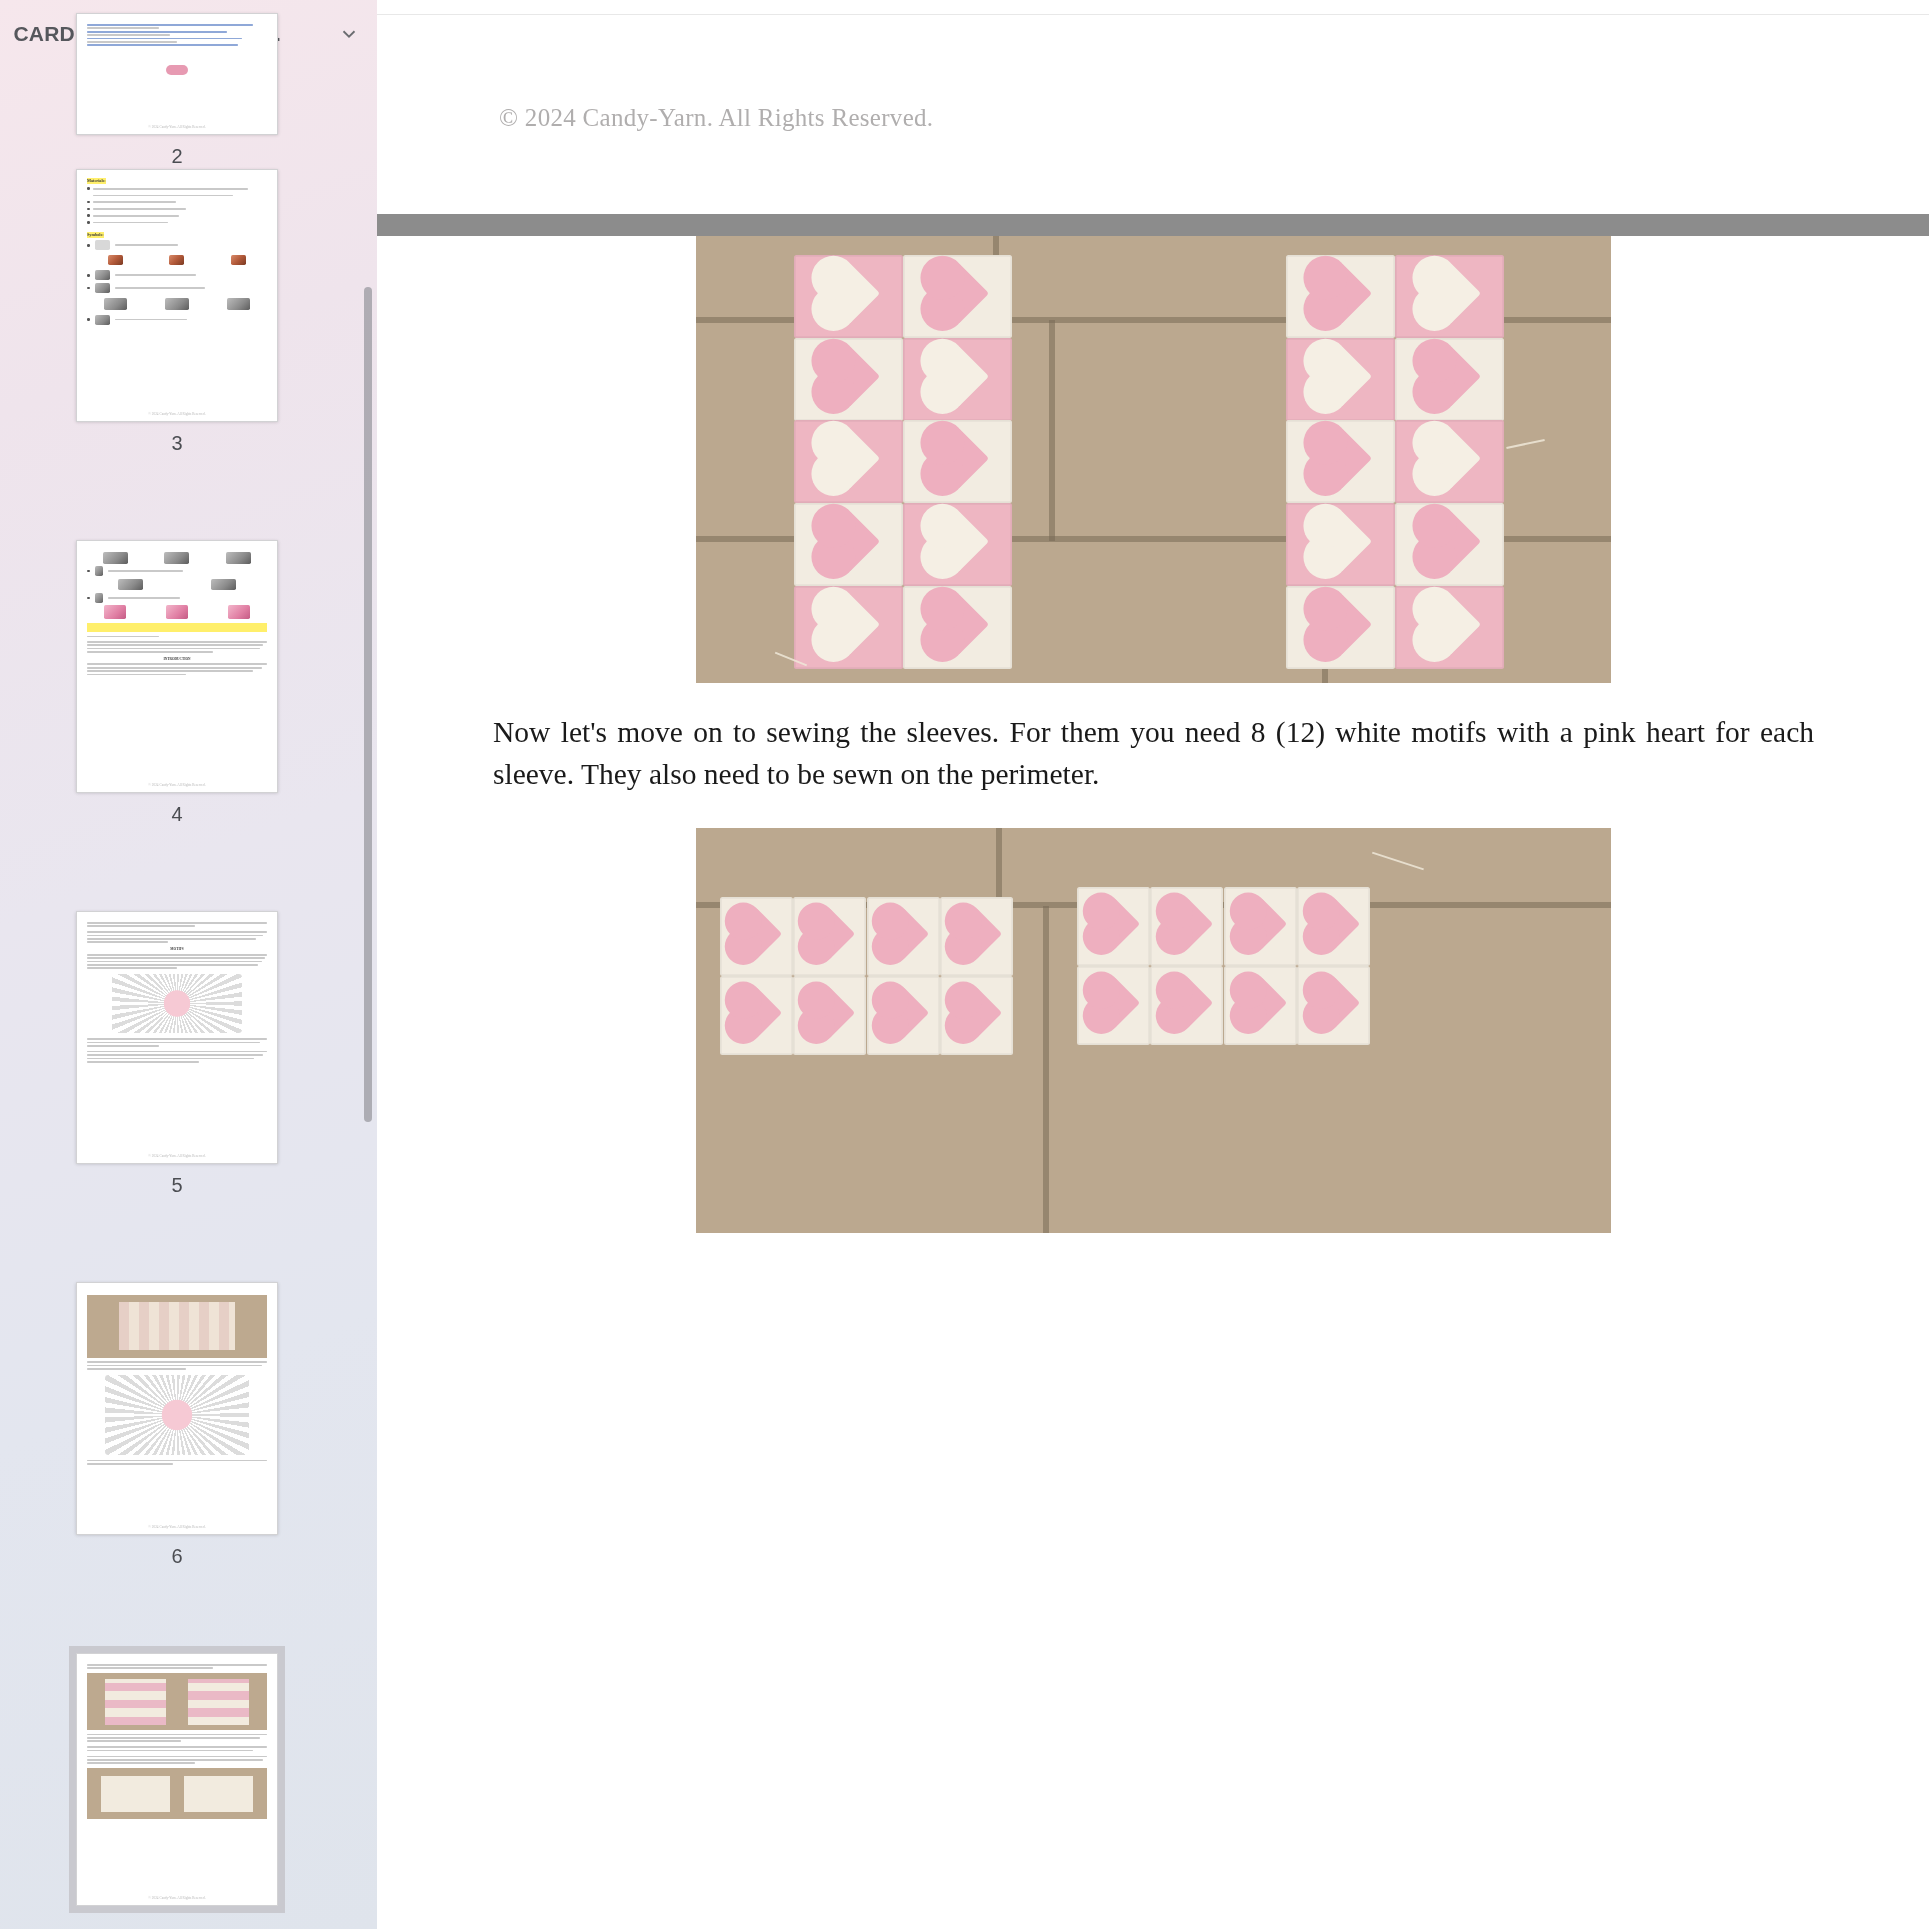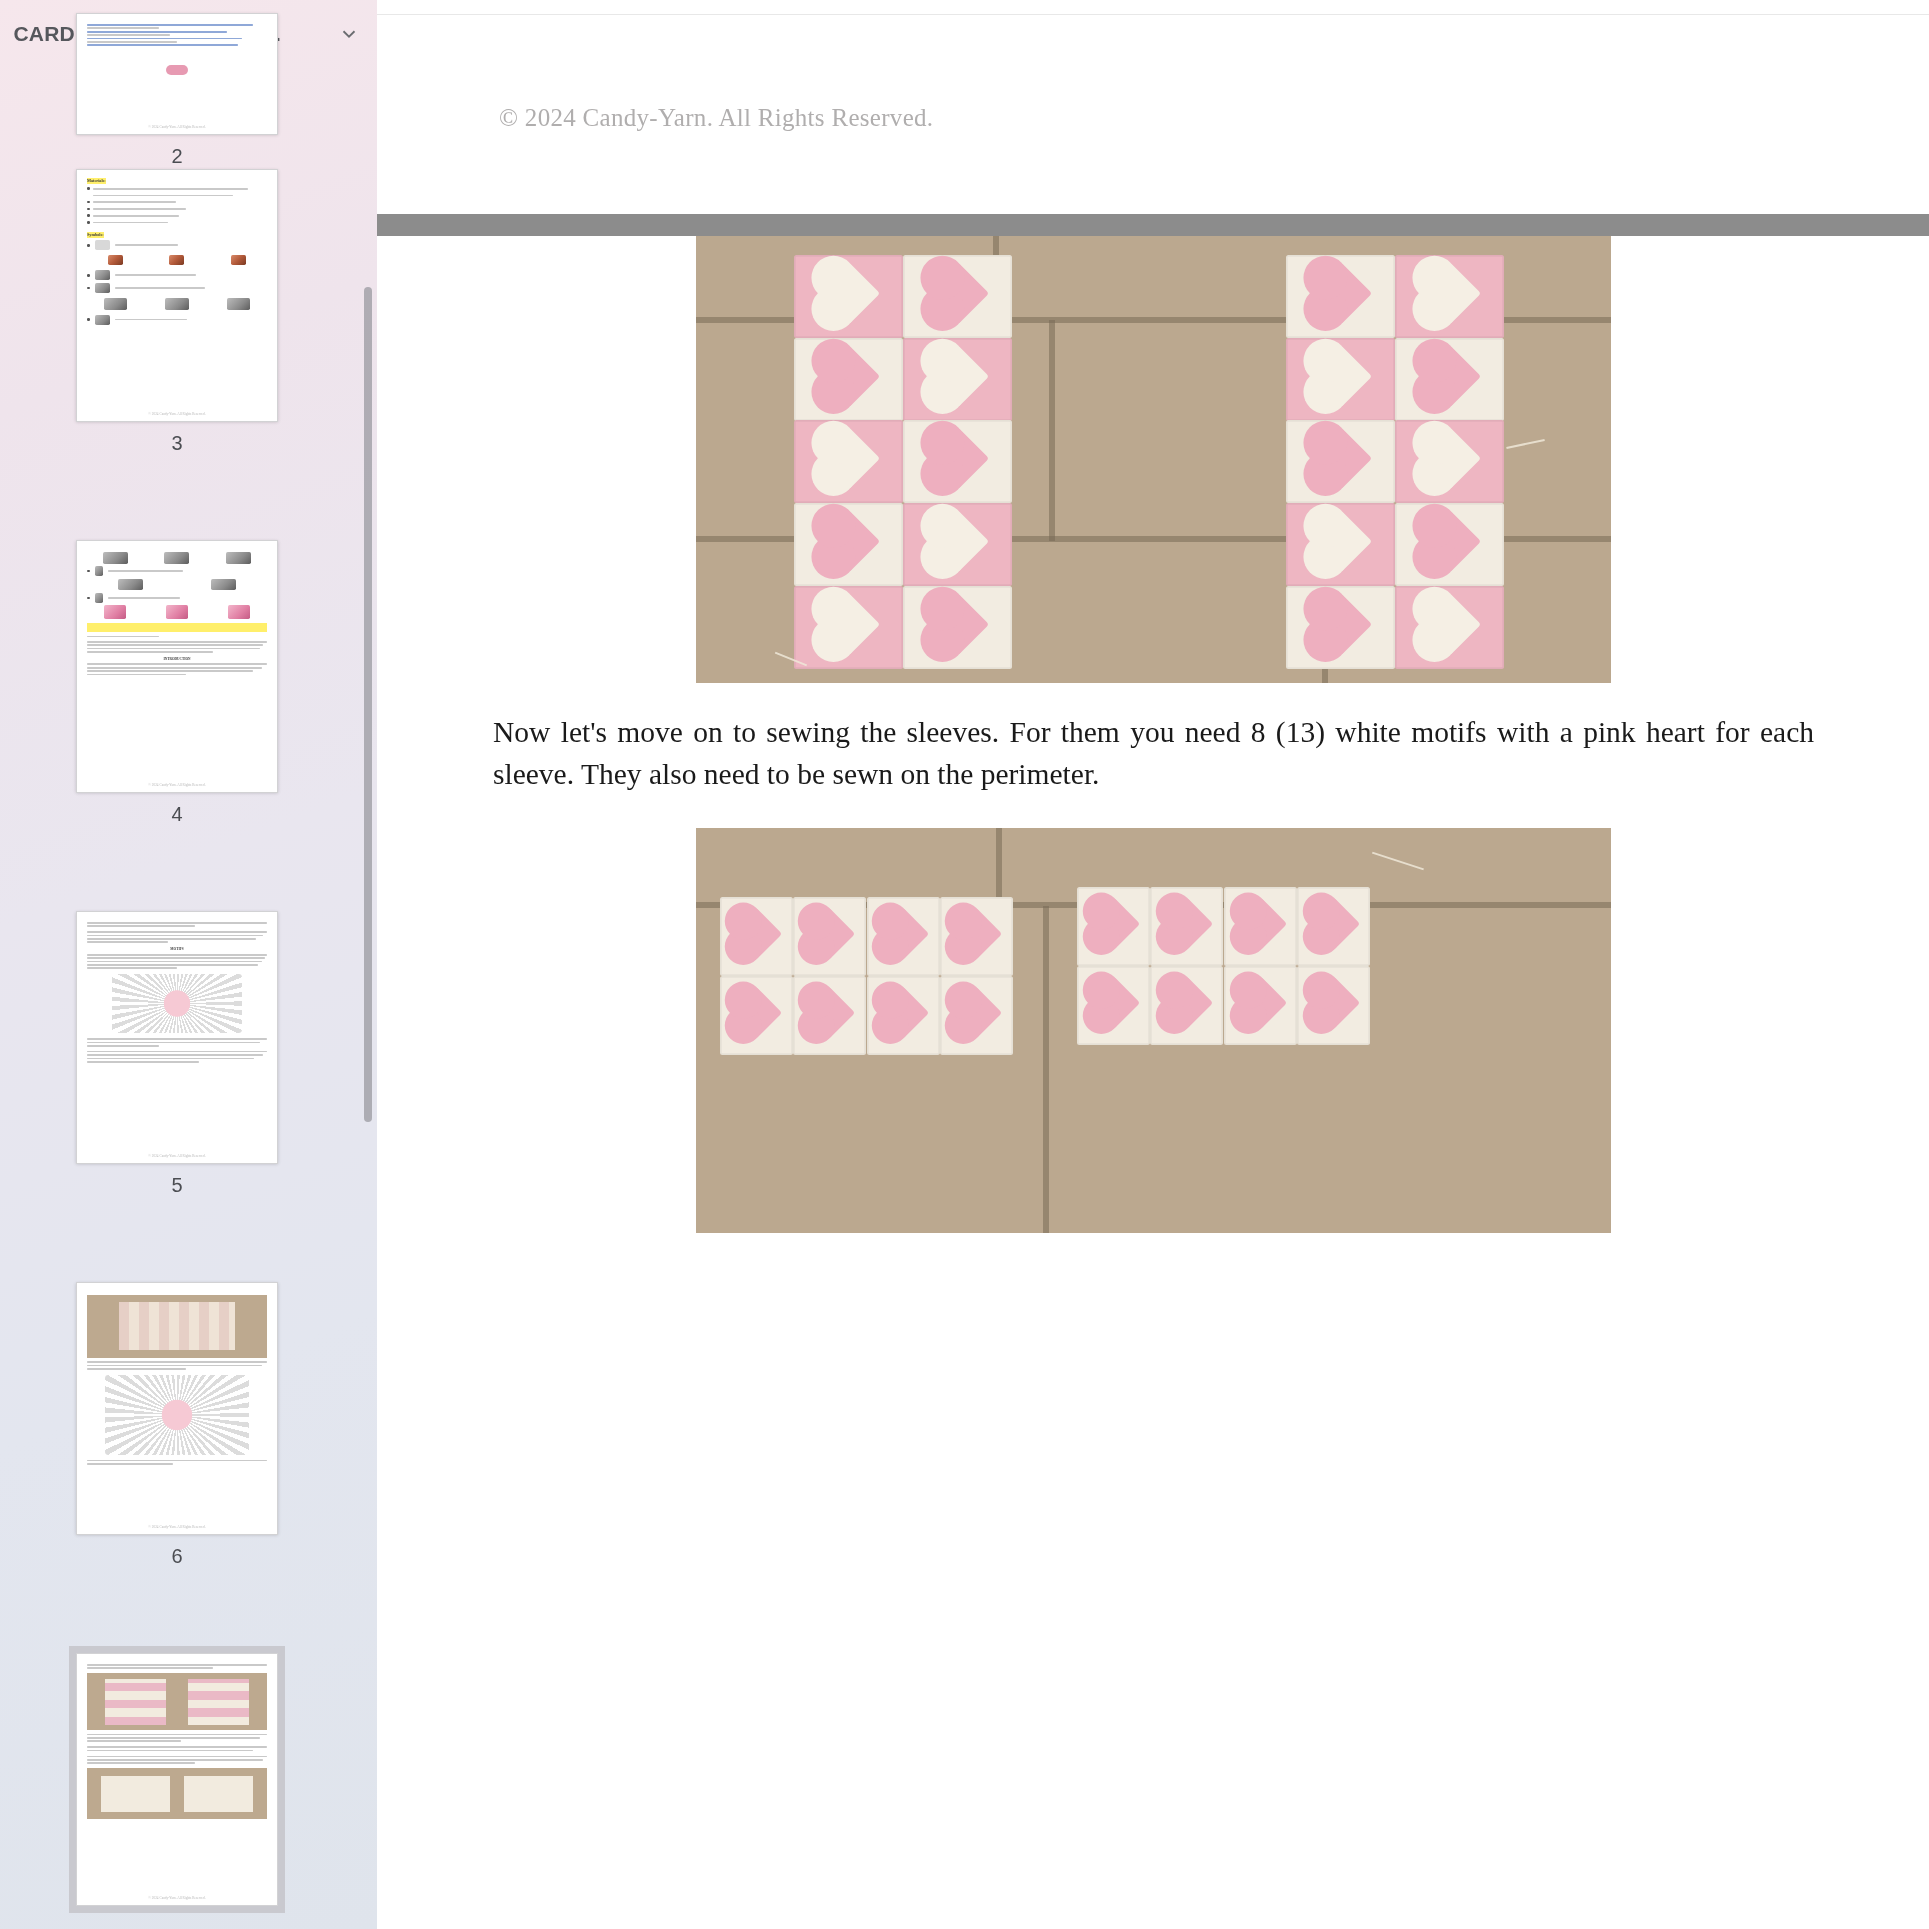--- a/index.html
+++ b/index.html
@@ -610,21 +610,21 @@
               <i class="heart p" style="width:44px;height:44px;"></i>
             </div>
           <div class="sq pink" style="left:109px;top:331px;width:109px;height:83px;">
               <i class="heart w" style="width:44px;height:44px;"></i>
             </div>
         </div>
         <div class="thread" style="left:78px;top:422px;width:34px;transform:rotate(22deg);"></div>
         <div class="thread" style="left:810px;top:207px;width:39px;transform:rotate(-12deg);"></div>
       </div>
 
-      <p class="body">Now let's move on to sewing the sleeves. For them you need 8 (13) white motifs with a pink heart for each sleeve. They also need to be sewn on the perimeter.</p>
+      <p class="body">Now let's move on to sewing the sleeves. For them you need 8 (12) white motifs with a pink heart for each sleeve. They also need to be sewn on the perimeter.</p>
 
       <div class="photo p2">
         <div class="tile-bg"></div>
         <div class="grout" style="left:0;top:74px;width:915px;height:5.9px;"></div>
         <div class="grout" style="left:300px;top:0;width:5.9px;height:78px;"></div>
         <div class="grout" style="left:347px;top:78px;width:5.9px;height:329px;"></div>
 
         <div class="panel" style="left:23.6px;top:69px;width:293px;height:159px;">
           <div class="sq white" style="left:0;top:0;width:73px;height:79px;">
               <i class="heart p" style="width:37px;height:37px;"></i>

